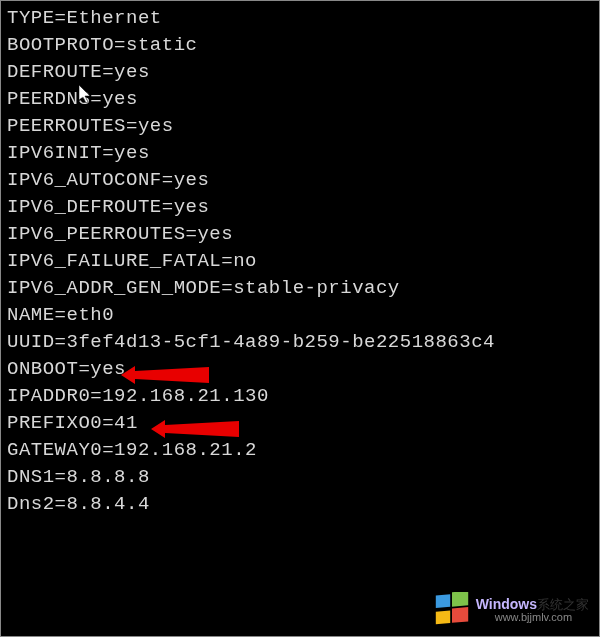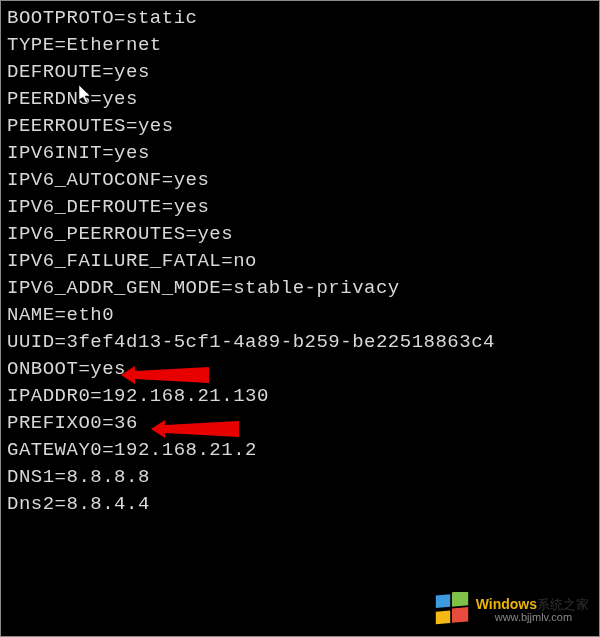--- a/index.html
+++ b/index.html
@@ -48,21 +48,21 @@
       right: 10px;
       display: flex;
       align-items: center;
       gap: 6px;
       font-family: "Microsoft YaHei", Arial, sans-serif;
       font-size: 13px;
       color: #333;
       background: rgba(255,255,255,0.0);
     }
     .watermark .brand {
-      color: #eab308;
+      color: #c4b5fd;
       font-weight: bold;
       font-size: 14px;
     }
     .watermark .sub {
       color: #888;
       font-size: 11px;
       display: block;
       margin-top: -2px;
       margin-left: 19px;
     }
@@ -71,36 +71,36 @@
     }
     .win-logo {
       width: 36px;
       height: 36px;
     }
   </style>
 </head>
 <body>
 
 <div class="terminal">
+  <div class="line">TYPE=Ethernet</div>
   <div class="line">BOOTPROTO=static</div>
-  <div class="line">TYPE=Ethernet</div>
   <div class="line">DEFROUTE=yes</div>
   <div class="line">PEERDNS=yes</div>
   <div class="line">PEERROUTES=yes</div>
   <div class="line">IPV6INIT=yes</div>
   <div class="line">IPV6_AUTOCONF=yes</div>
   <div class="line">IPV6_DEFROUTE=yes</div>
   <div class="line">IPV6_PEERROUTES=yes</div>
   <div class="line">IPV6_FAILURE_FATAL=no</div>
   <div class="line">IPV6_ADDR_GEN_MODE=stable-privacy</div>
   <div class="line">NAME=eth0</div>
   <div class="line">UUID=3fef4d13-5cf1-4a89-b259-be22518863c4</div>
   <div class="line">ONBOOT=yes</div>
   <div class="line">IPADDR0=192.168.21.130</div>
-  <div class="line">PREFIXO0=36</div>
+  <div class="line">PREFIXO0=41</div>
   <div class="line">GATEWAY0=192.168.21.2</div>
   <div class="line">DNS1=8.8.8.8</div>
   <div class="line">Dns2=8.8.4.4</div>
 </div>
 
 <div class="cursor">
   <svg width="14" height="20" viewBox="0 0 14 20">
     <path d="M0,0 L0,15 L4,12 L7,18 L9,17 L6,11 L11,11 Z" fill="white" stroke="black" stroke-width="0.5"></path>
   </svg>
 </div>

